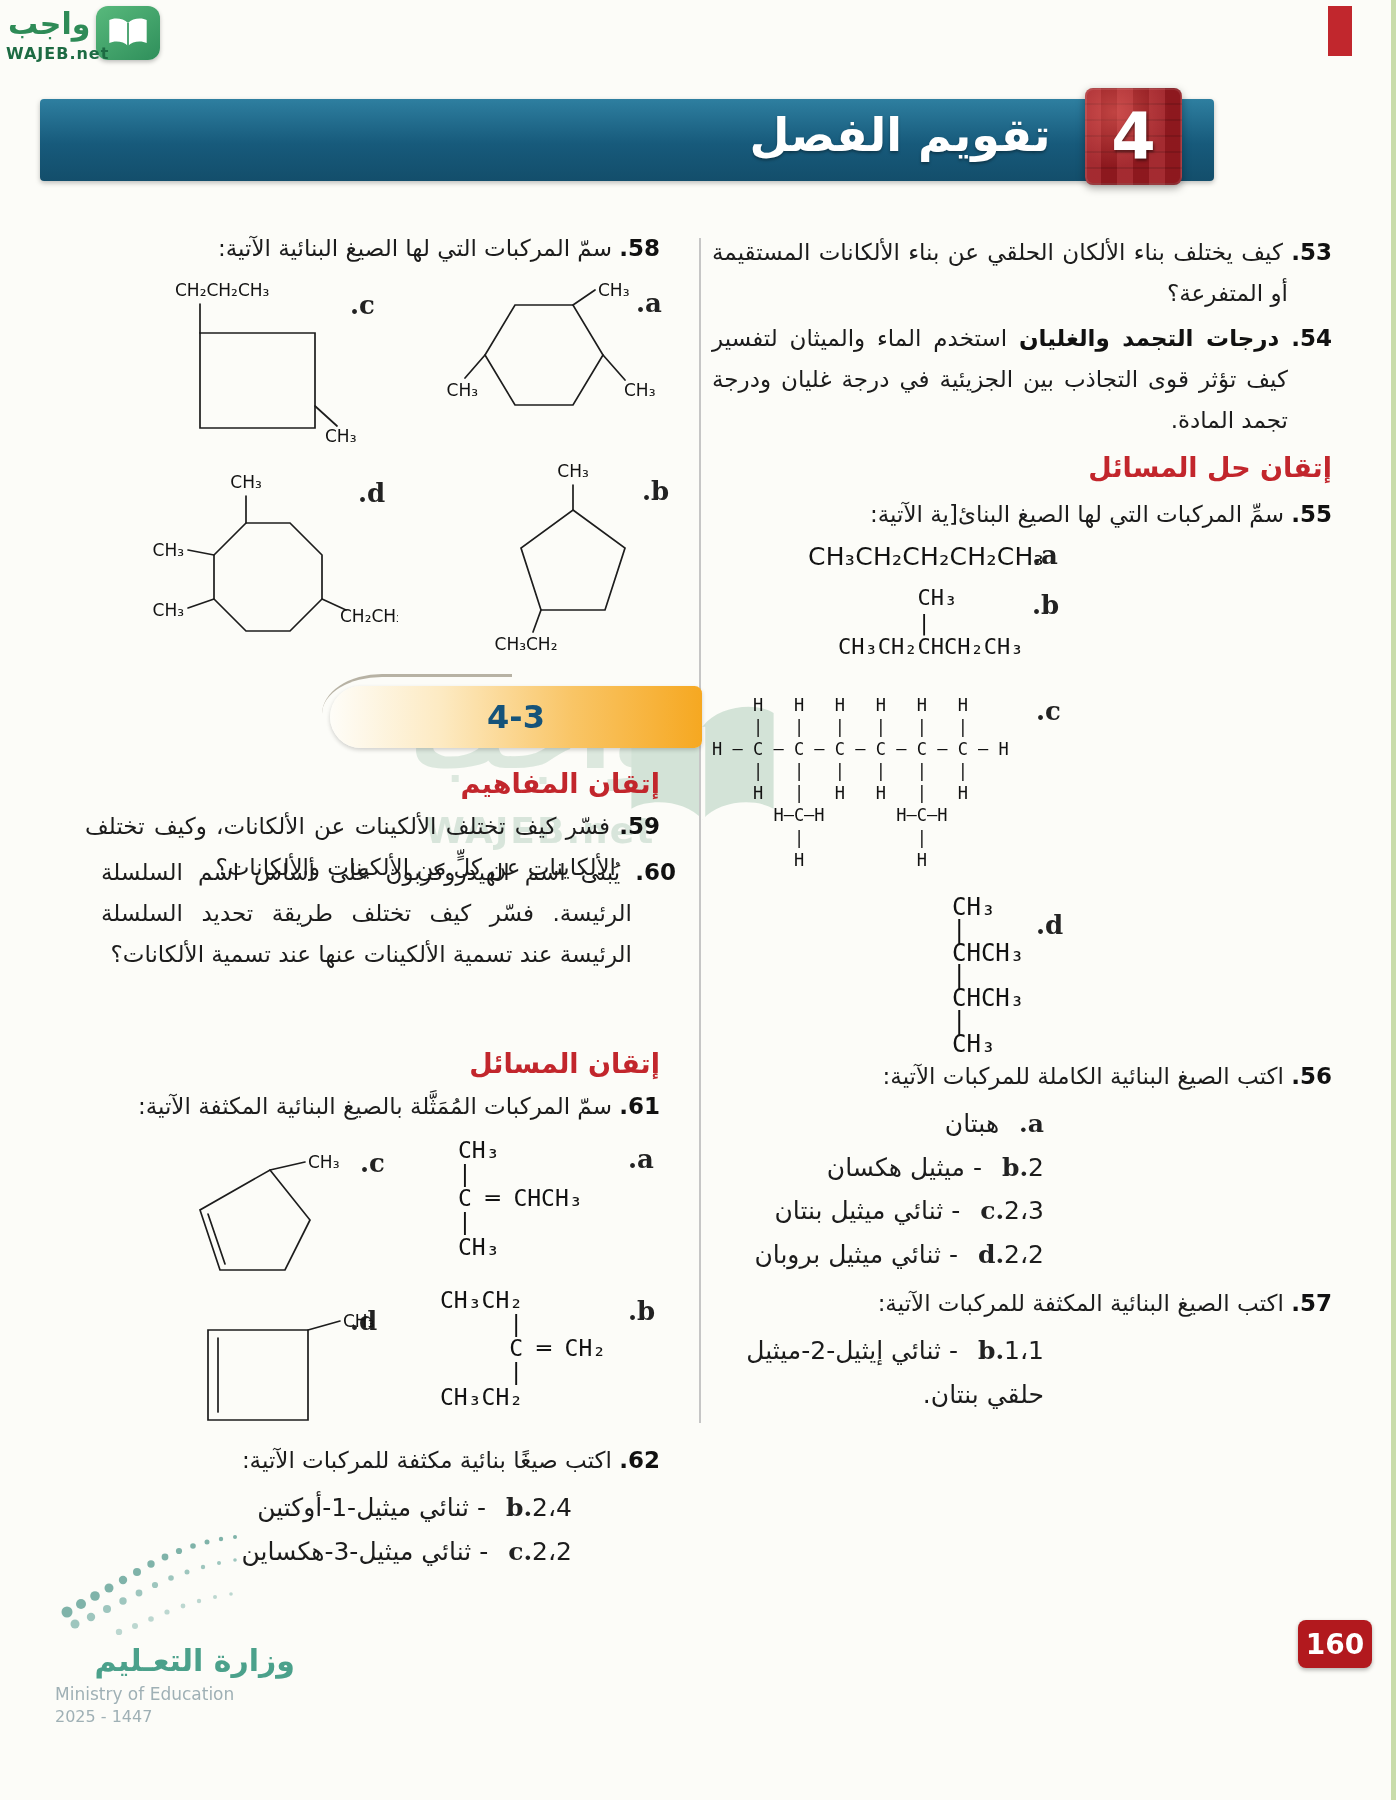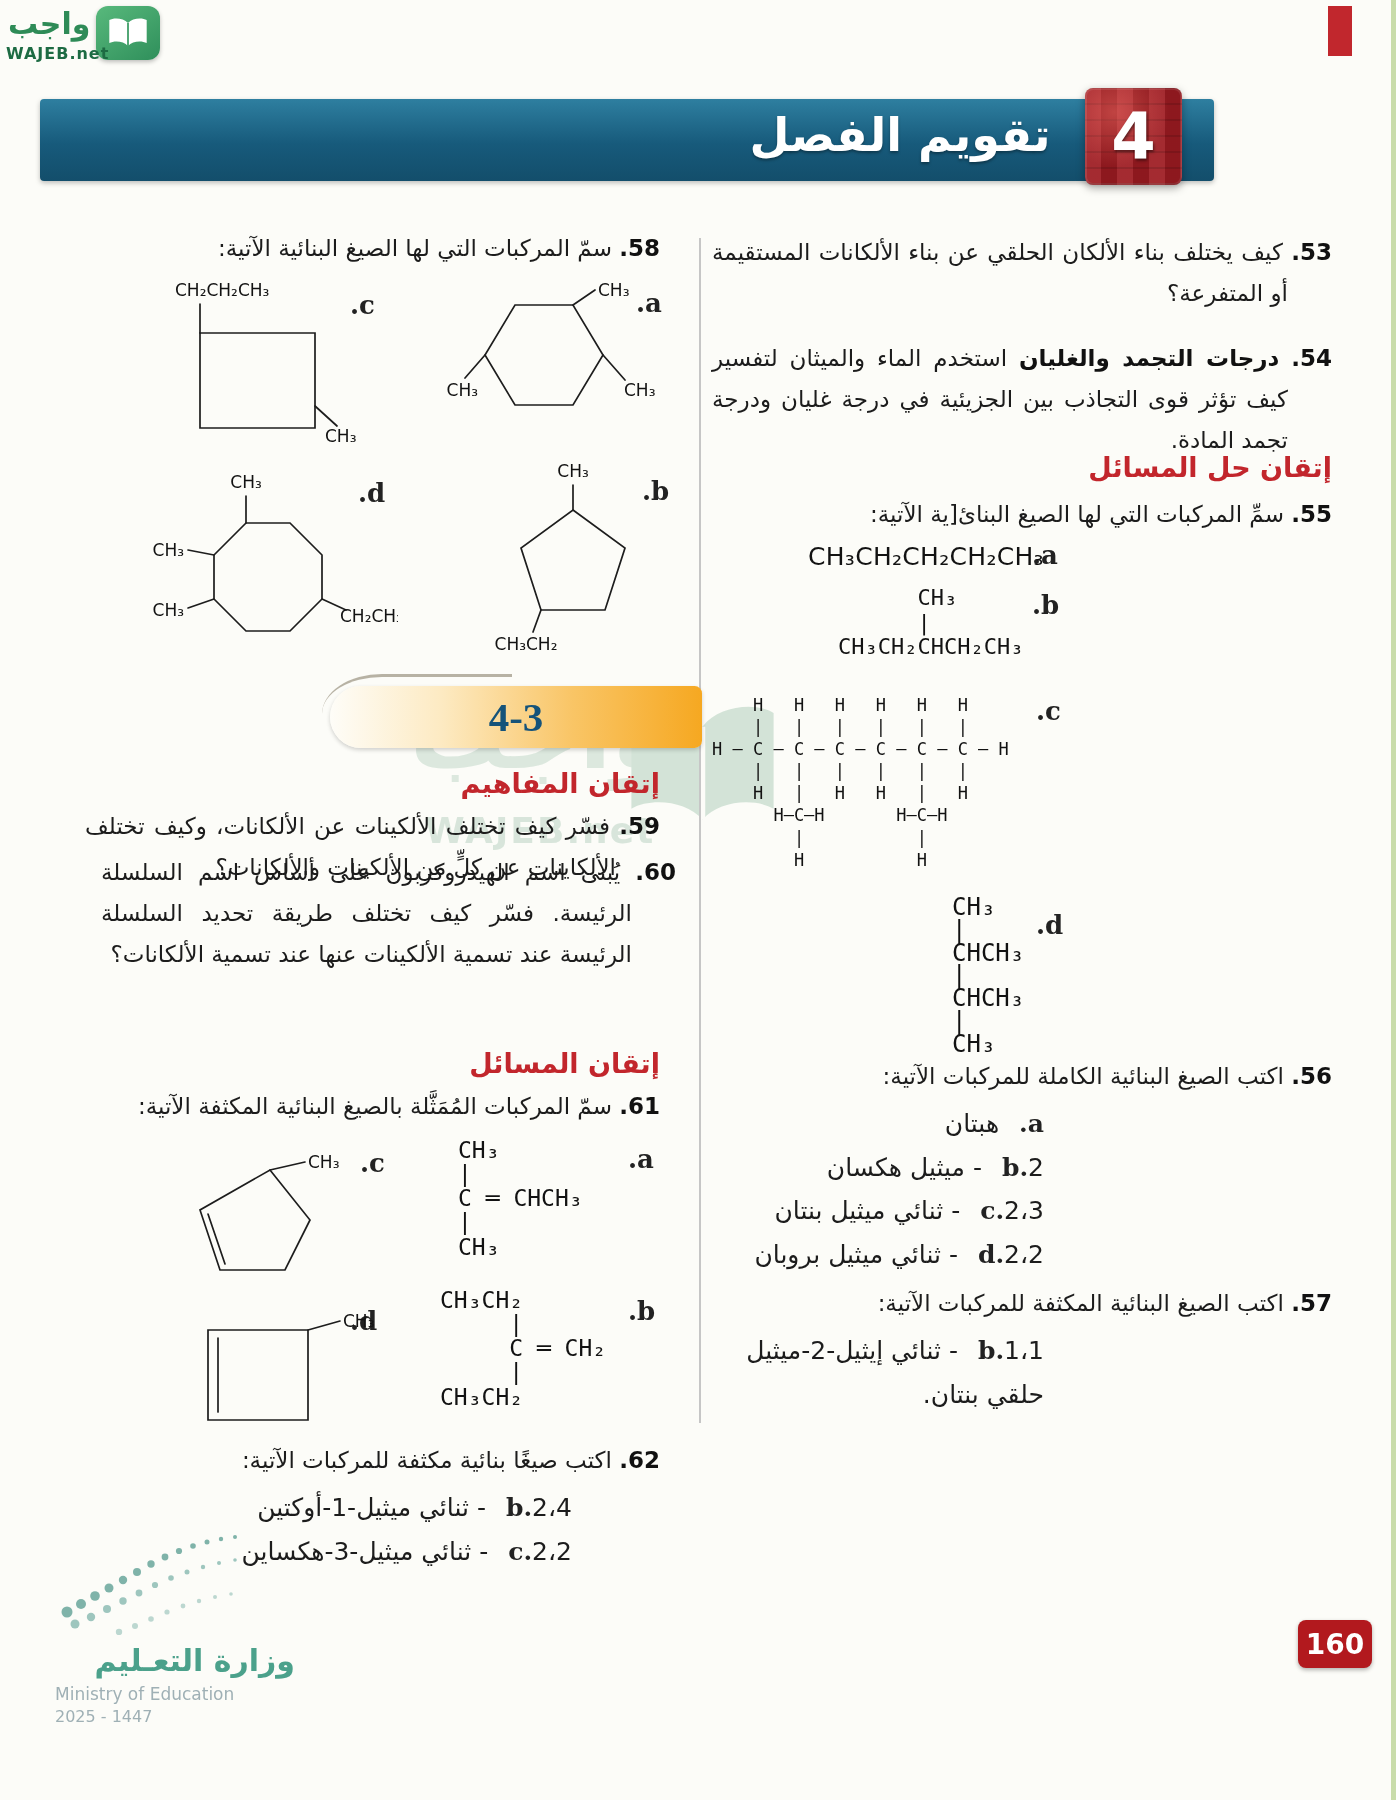--- a/index.html
+++ b/index.html
@@ -39,22 +39,22 @@
               repeating-linear-gradient(90deg, rgba(255,255,255,.07) 0 16px, rgba(0,0,0,.10) 16px 32px),
               #9d1b21;
             box-shadow:0 3px 8px rgba(0,0,0,.35), inset 0 0 0 2px rgba(255,255,255,.10); }
   .badge4 span { color:#fff; font-size:64px; font-weight:bold; text-shadow:1px 2px 3px rgba(0,0,0,.5); }
 
   
   .tab { background:linear-gradient(to left,#f6a821,#f9c566 35%,#fdeac2 70%,#fefdf8 100%);
          border-radius:34px 8px 8px 34px; box-shadow:0 2px 4px rgba(0,0,0,.18); position:absolute; }
   .tab::before { content:""; position:absolute; left:-8px; top:-12px; width:190px; height:48px;
                  border-top:3px solid #b7b2a4; border-top-left-radius:60px 40px; }
-  .tab .tab-text { width:100%; text-align:center; line-height:62px; font-size:41px; font-weight:bold;
-                   color:#15537a; direction:ltr;font-family:Liberation Serif, serif; }
+  .tab .tab-text { width:100%; text-align:center; line-height:62px; font-size:32px; font-weight:bold;
+                   color:#15537a; direction:ltr; }
 
   
   svg.struct line, svg.struct polygon, svg.struct path { stroke:#1d1d1d; stroke-width:1.7; fill:none; stroke-linecap:round; }
   svg.struct text { font-family:"DejaVu Sans",sans-serif; font-size:17px; fill:#121212; stroke:none; }
 
   
   .wajeb-box { background:linear-gradient(145deg,#58b97c,#2f8f5b); border-radius:12px;
                box-shadow:0 2px 4px rgba(0,0,0,.25); display:flex; align-items:center; justify-content:center; }
   .wajeb-ar { color:#2e8b57; font-weight:bold; font-size:30px; direction:rtl; }
   .wajeb-net { color:#1d6b43; font-weight:bold; font-size:16px; letter-spacing:1px; }
@@ -106,21 +106,21 @@
   <span>4</span>
 </div>
 
 <div class="abs divider" style="left:699px; top:238px; width:2px; height:1185px;"></div>
 
 <div class="abs q" style="left:712px; top:232px; width:620px;">
   <span class="num">53.</span>
   <span>كيف يختلف بناء الألكان الحلقي عن بناء الألكانات المستقيمة أو المتفرعة؟</span>
 </div>
 
-<div class="abs q" style="left:712px; top:338px; width:620px;">
+<div class="abs q" style="left:712px; top:318px; width:620px;">
   <span class="num">54.</span>
   <span class="lead">درجات التجمد والغليان</span>
   <span>استخدم الماء والميثان لتفسير كيف تؤثر قوى التجاذب بين الجزيئية في درجة غليان ودرجة تجمد المادة.</span>
 </div>
 
 <div class="abs red-heading" style="left:712px; top:452px; width:620px;">إتقان حل المسائل</div>
 
 <div class="abs q" style="left:712px; top:494px; width:620px;">
   <span class="num">55.</span>
   <span>سمِّ المركبات التي لها الصيغ البنائ[ية الآتية:</span>

